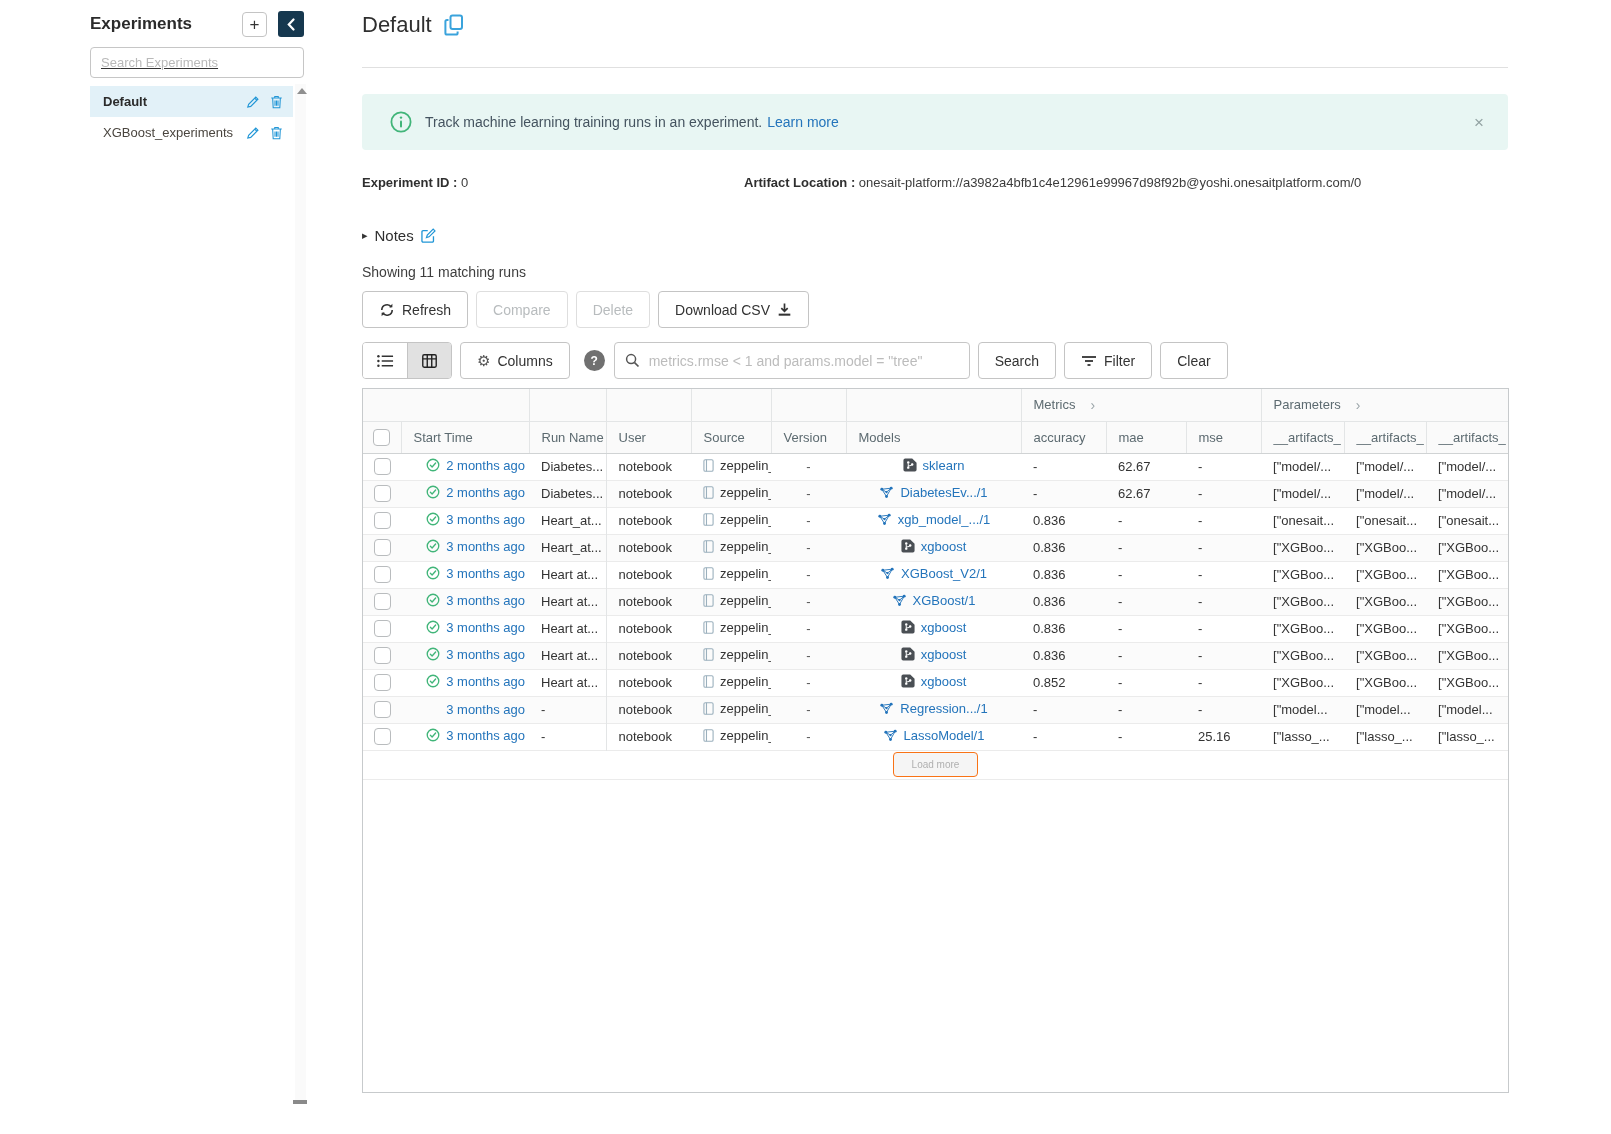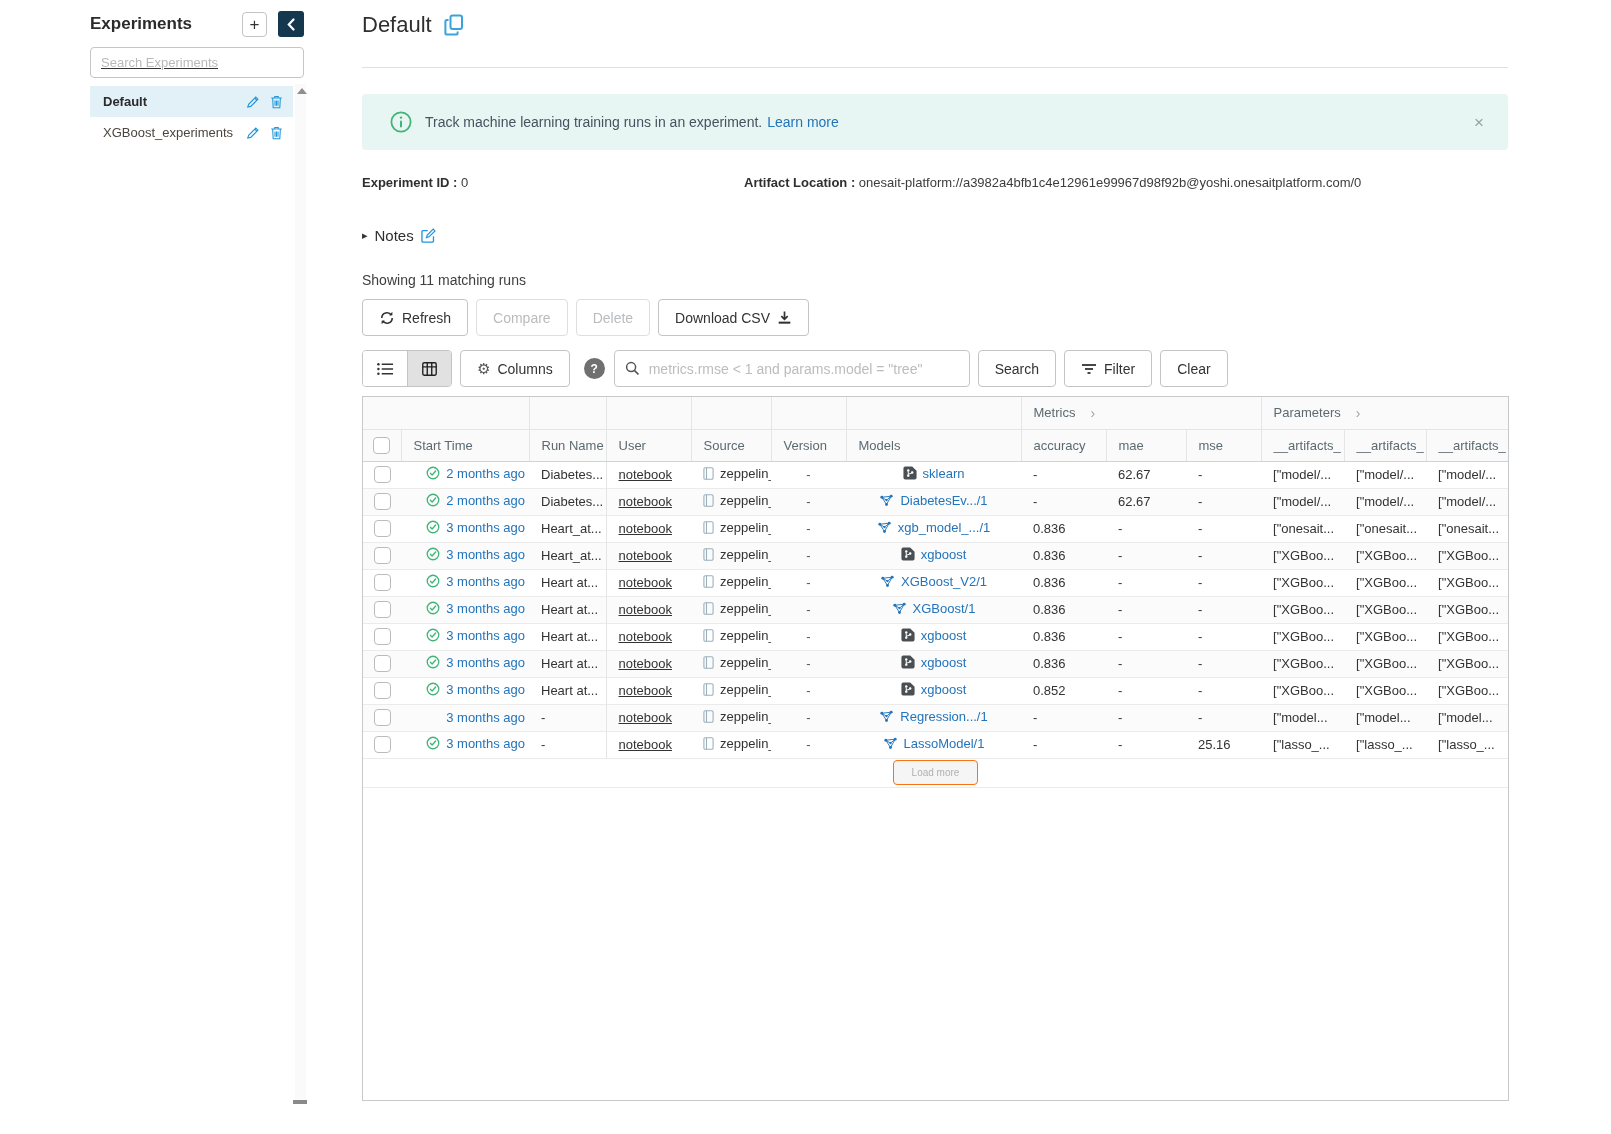--- a/index.html
+++ b/index.html
@@ -47,21 +47,21 @@
 
   .meta-row { position:relative; margin-top:25px; height:18px; font-size:13px; }
   .meta-label { font-weight:700; color:#2f2f2f; }
   .meta-value { color:#3c3c3c; }
   .meta-artifact { position:absolute; left:382px; top:0; }
 
   .notes-row { margin-top:34px; display:flex; align-items:center; gap:7px; cursor:pointer; }
   .notes-caret { font-size:11px; color:#333; }
   .notes-label { font-size:15px; color:#2f2f2f; }
 
-  .showing { margin-top:28px; font-size:14px; color:#3e3e3e; }
+  .showing { margin-top:20px; font-size:14px; color:#3e3e3e; }
 
   .btn-row { margin-top:11px; display:flex; gap:8px; }
   .btn { height:37px; background:#fff; border:1px solid #c4c4c4; border-radius:4px; font-size:14px;
     color:#333; display:flex; align-items:center; gap:7px; padding:0 16px; cursor:pointer; }
   .btn.disabled { color:#b8bcbe; border-color:#dedede; cursor:default; }
 
   .toolbar { margin-top:14px; display:flex; align-items:center; }
   .seg { display:flex; height:37px; border:1px solid #c4c4c4; border-radius:4px; overflow:hidden; }
   .seg-btn { width:44px; display:flex; align-items:center; justify-content:center; background:#fff; cursor:pointer; }
   .seg-btn.active { background:#e1e1e1; }
@@ -91,21 +91,21 @@
   td { height:27px; padding:0; overflow:hidden; white-space:nowrap; color:#333; }
   tbody tr { border-bottom:1px solid #ebebeb; }
   tbody tr.alt { background:#fbfbfb; }
   .c-check, th.h-check { width:38px; text-align:center; padding:0; }
   th.h-check { padding-left:0; }
   .checkbox { display:inline-block; width:17px; height:17px; border:1px solid #b9bcbe; border-radius:4px;
     background:#fff; vertical-align:middle; cursor:pointer; }
   .c-start { text-align:right; padding-right:4px; }
   .cell-inline { display:inline-flex; align-items:center; gap:6px; }
   .c-run, .c-user { padding-left:12px; }
-  .c-user { border-left:1px solid #e3e5e6;text-decoration:underline; }
+  .c-user { border-left:1px solid #e3e5e6; }
   .c-source { padding-left:12px; }
   .c-version { text-align:center; color:#555; }
   .c-models { text-align:center; }
   .c-num { padding-left:12px; }
   .c-art { padding-left:12px; }
 
   .load-more-row { width:1145px; height:29px; display:flex; align-items:center; justify-content:center;
     border-bottom:1px solid #ebebeb; }
   .load-more-btn { height:25px; padding:0 18px; background:#f5f5f5; border:1px solid #f97316; border-radius:4px;
     font-size:10px; color:#b0b0b0; cursor:default; }

